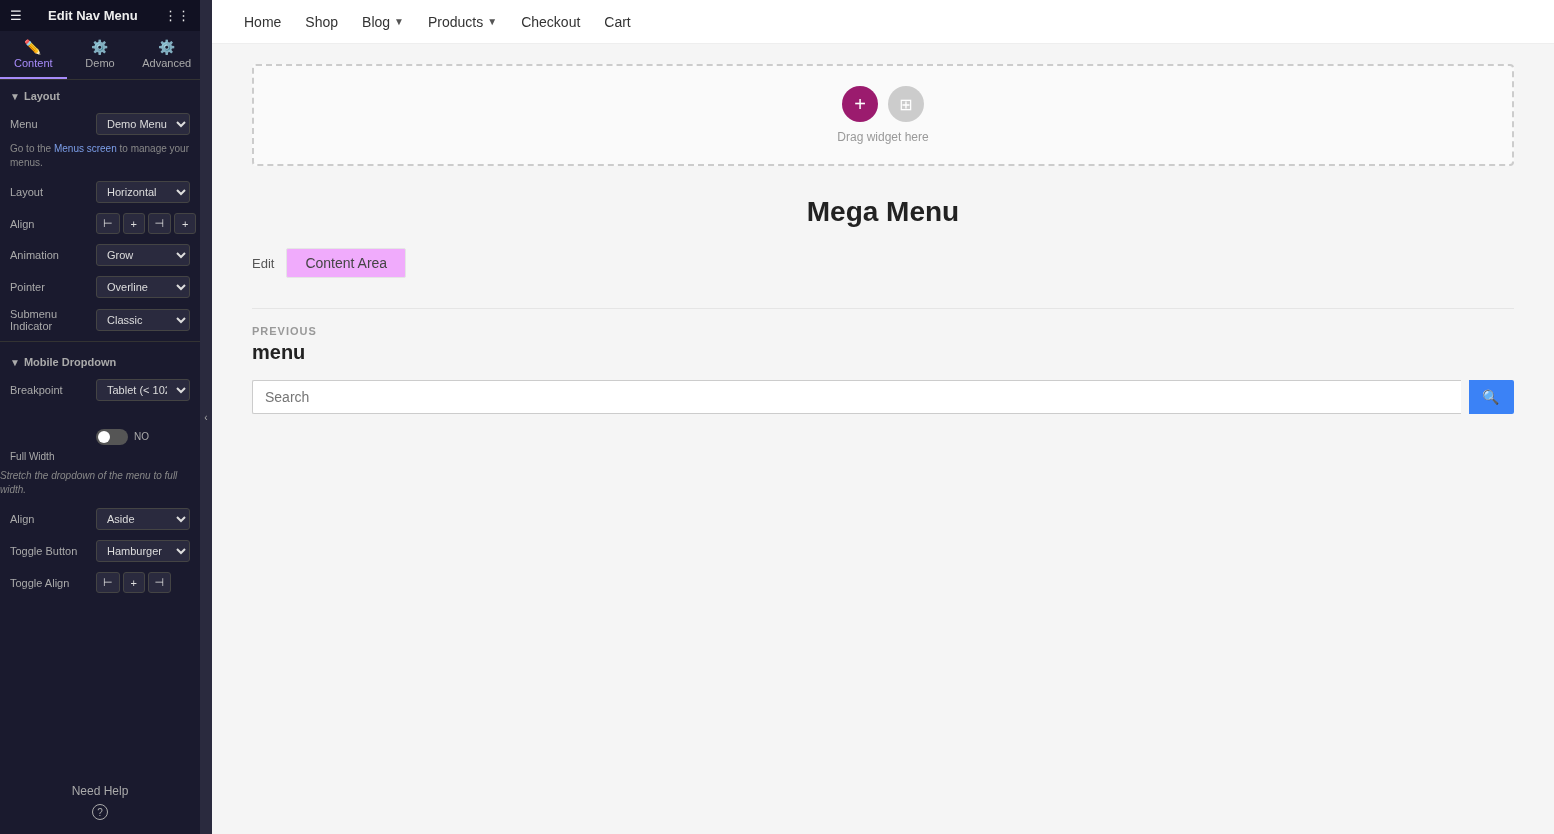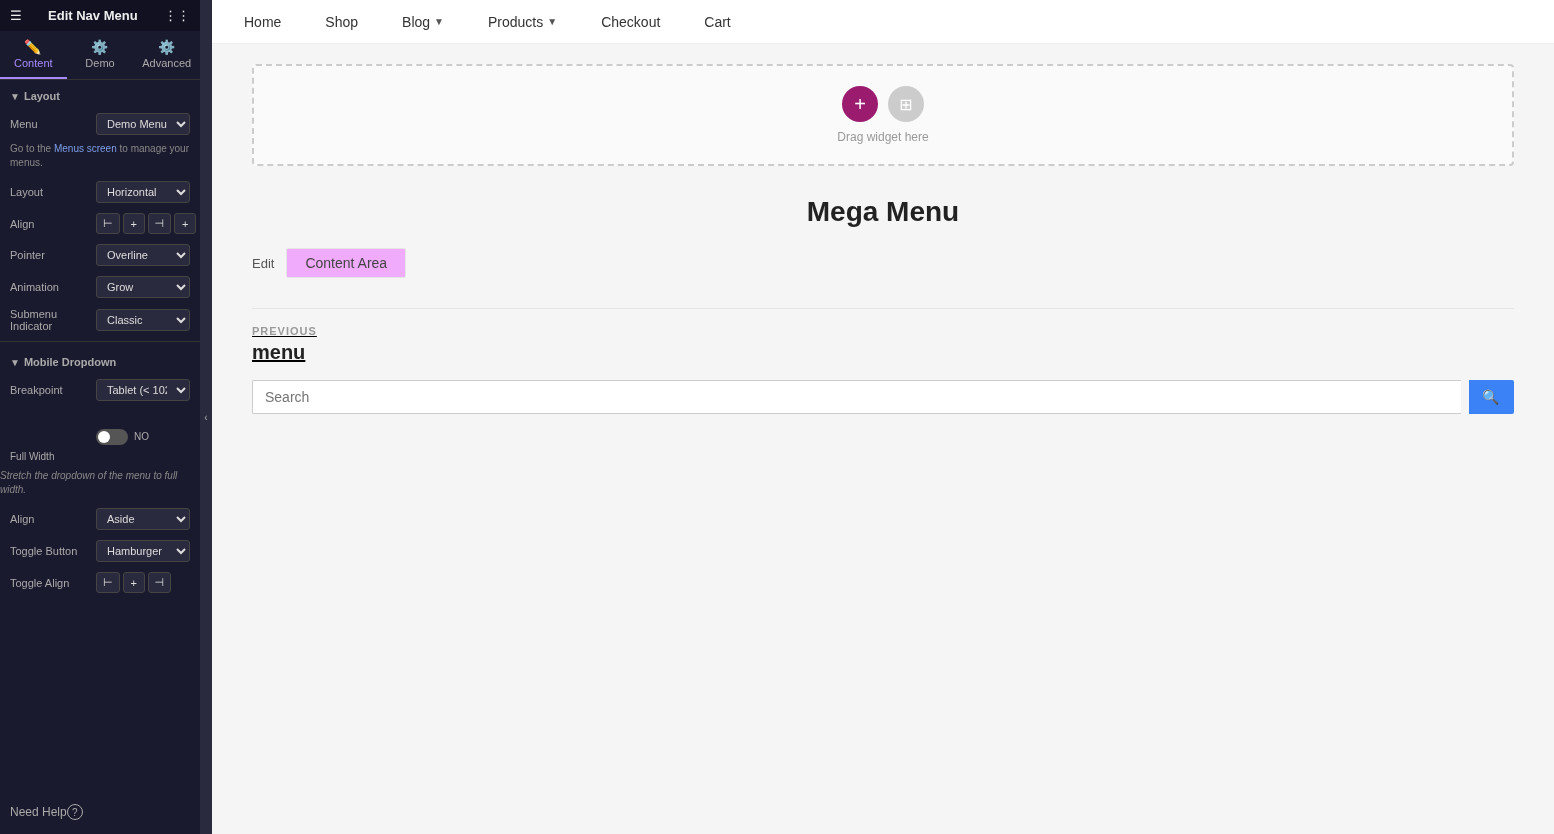--- a/index.html
+++ b/index.html
@@ -146,24 +146,25 @@
       line-height: 1.4;
     }
 
     .divider { height: 1px; background: #333; margin: 4px 0; }
 
     .need-help {
       margin-top: auto;
       padding: 14px 10px;
       display: flex;
       align-items: center;
-      gap: 0;
+      gap: 6px;
       color: #aaa;
       font-size: 12px;
       cursor: pointer;
+      flex-direction: column;
     }
     .help-circle {
       width: 16px; height: 16px;
       border: 1px solid #aaa;
       border-radius: 50%;
       display: flex; align-items: center; justify-content: center;
       font-size: 10px;
     }
 
     
@@ -189,21 +190,21 @@
     }
 
     
     .nav-bar {
       background: #fff;
       border-bottom: 1px solid #eee;
       padding: 0 20px;
       display: flex;
       align-items: center;
       height: 44px;
-      gap: 20px;
+      gap: 0;
       flex-shrink: 0;
     }
     .nav-item {
       padding: 6px 12px;
       font-size: 14px;
       color: #333;
       cursor: pointer;
       display: flex;
       align-items: center;
       gap: 4px;
@@ -284,21 +285,20 @@
     }
 
     .divider-line {
       border: none;
       border-top: 1px solid #e5e5e5;
       margin: 20px 0 16px;
     }
 
     .previous-section {
       margin-bottom: 16px;
-      text-decoration: underline;
     }
     .previous-label {
       font-size: 11px;
       color: #999;
       letter-spacing: 1px;
       font-weight: 700;
       margin-bottom: 4px;
       text-transform: uppercase;
     }
     .previous-link {
@@ -388,33 +388,33 @@
     <span class="field-label">Align</span>
     <div class="align-btns">
       <button class="align-btn">⊢</button>
       <button class="align-btn">+</button>
       <button class="align-btn">⊣</button>
       <button class="align-btn">+</button>
     </div>
   </div>
 
   <div class="field-row">
+    <span class="field-label">Animation</span>
+    <div class="field-control">
+      <select class="select-ctrl">
+        <option>Grow</option>
+      </select>
+    </div>
+  </div>
+
+  <div class="field-row">
     <span class="field-label">Pointer</span>
     <div class="field-control">
       <select class="select-ctrl">
         <option>Overline</option>
-      </select>
-    </div>
-  </div>
-
-  <div class="field-row">
-    <span class="field-label">Animation</span>
-    <div class="field-control">
-      <select class="select-ctrl">
-        <option>Grow</option>
       </select>
     </div>
   </div>
 
   <div class="field-row">
     <span class="field-label">Submenu Indicator</span>
     <div class="field-control">
       <select class="select-ctrl">
         <option>Classic</option>
       </select>

